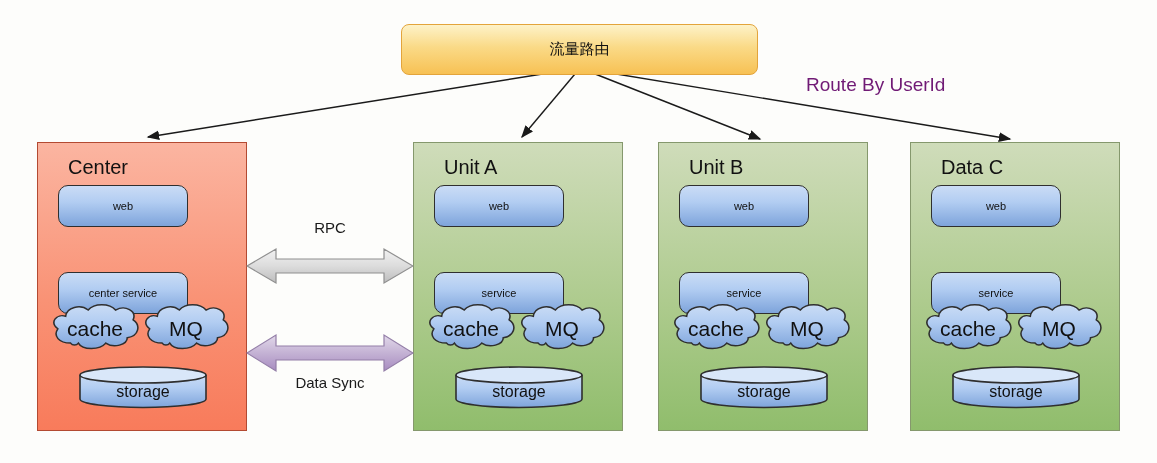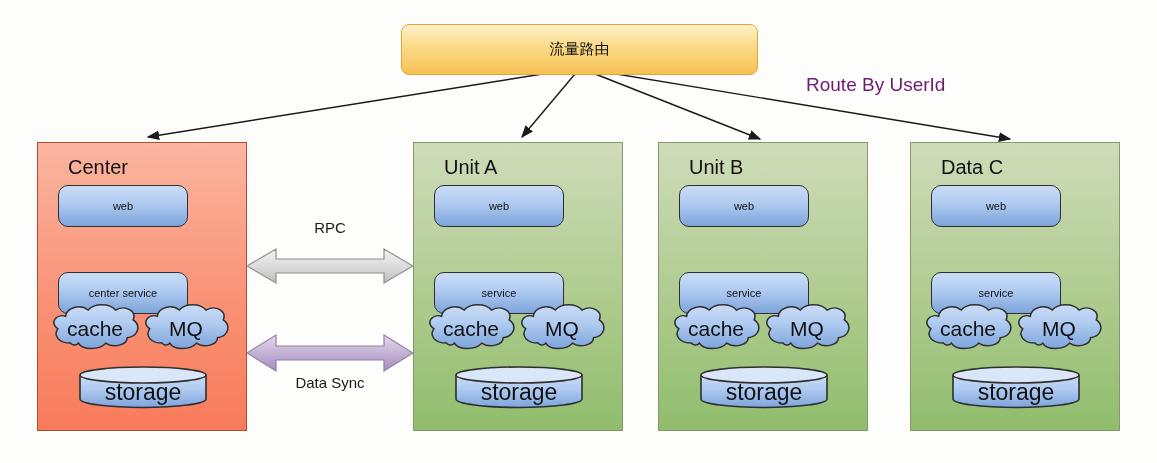--- a/index.html
+++ b/index.html
@@ -106,21 +106,21 @@
   .cyl {
     position: absolute;
     left: 40px; top: 223px;
     width: 130px; height: 43px;
   }
   .cyl svg { position: absolute; inset: 0; width: 100%; height: 100%; }
   .cyl span {
     position: absolute; inset: 0;
     display: flex; align-items: center; justify-content: center;
     padding-top: 9px;
-    font-size: 23px;
+    font-size: 16px;
   }
 
   
   .blockarrow { position: absolute; z-index: 2; }
   .blockarrow.rpc  { left: 246px; top: 247px; width: 168px; height: 38px; }
   .blockarrow.sync { left: 246px; top: 332px; width: 168px; height: 42px; }
 
   .linklabel {
     position: absolute;
     left: 246px; width: 168px;

